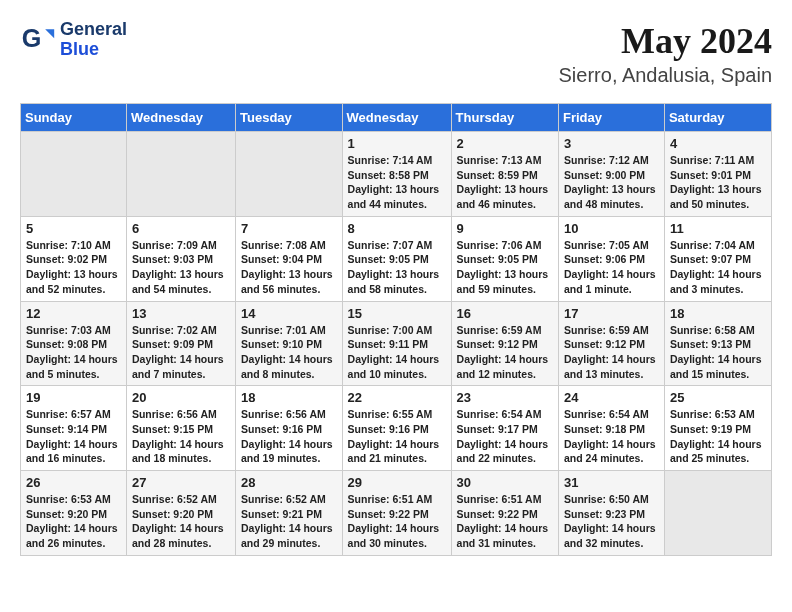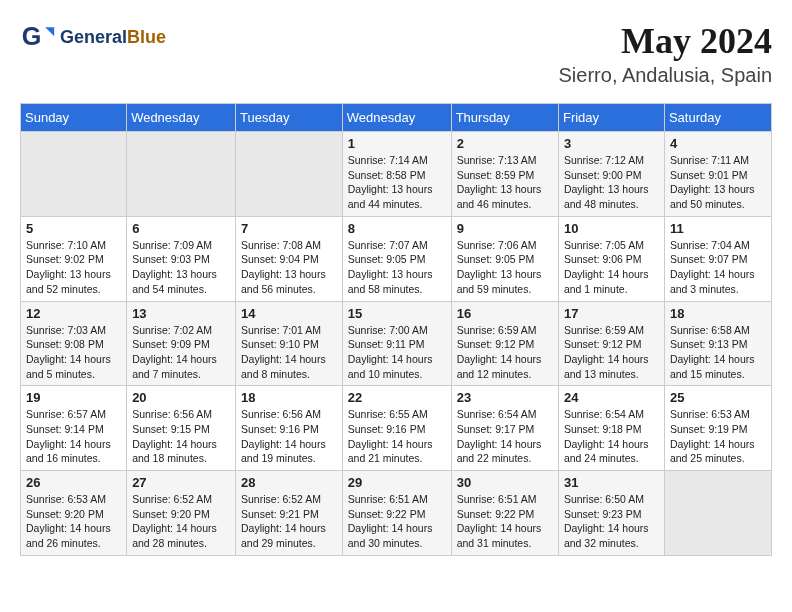--- a/index.html
+++ b/index.html
@@ -15,21 +15,21 @@
       justify-content: space-between;
       align-items: flex-start;
       margin-bottom: 16px;
     }
     .logo {
       display: flex;
       align-items: center;
     }
     .logo-text {
       display: flex;
-      flex-direction: row;
+      flex-direction: column;
       font-size: 18px;
       font-weight: bold;
       color: #1a3a6b;
       line-height: 1.1;
     }
     .logo-icon {
       width: 36px;
       height: 36px;
       margin-right: 4px;
     }
@@ -48,21 +48,21 @@
       margin-top: 2px;
     }
     table {
       width: 100%;
       border-collapse: collapse;
     }
     thead th {
       background: #2a6fdb;
       color: #fff;
       font-size: 13px;
-      font-weight: normal;
+      font-weight: bold;
       padding: 6px 4px;
       text-align: left;
       border: 1px solid #ccc;
     }
     tbody td {
       vertical-align: top;
       border: 1px solid #ccc;
       padding: 4px 5px;
       width: 113px;
       min-height: 70px;
@@ -78,37 +78,38 @@
     }
     .day-num {
       font-size: 13px;
       font-weight: bold;
       display: block;
       margin-bottom: 2px;
     }
     .cell-content {
       font-size: 10.5px;
       line-height: 1.4;
+      font-weight: bold;
     }
     .empty-cell {
       background: #e8e8e8 !important;
     }
   </style>
 </head>
 <body>
 
 <div class="header">
   <div class="logo">
     <svg class="logo-icon" viewBox="0 0 40 40">
       <text x="2" y="28" font-size="28" font-weight="bold" fill="#1a3a6b">G</text>
       <polygon points="28,8 38,8 38,18" fill="#2a6fdb"></polygon>
     </svg>
     <div class="logo-text">
       <span style="color:#1a3a6b">General</span>
-      <span style="color:#a16207">Blue</span>
+      <span style="color:#1d4ed8">Blue</span>
     </div>
   </div>
   <div class="title-block">
     <div class="month-title">May 2024</div>
     <div class="location-title">Sierro, Andalusia, Spain</div>
   </div>
 </div>
 
 <table>
   <thead>

